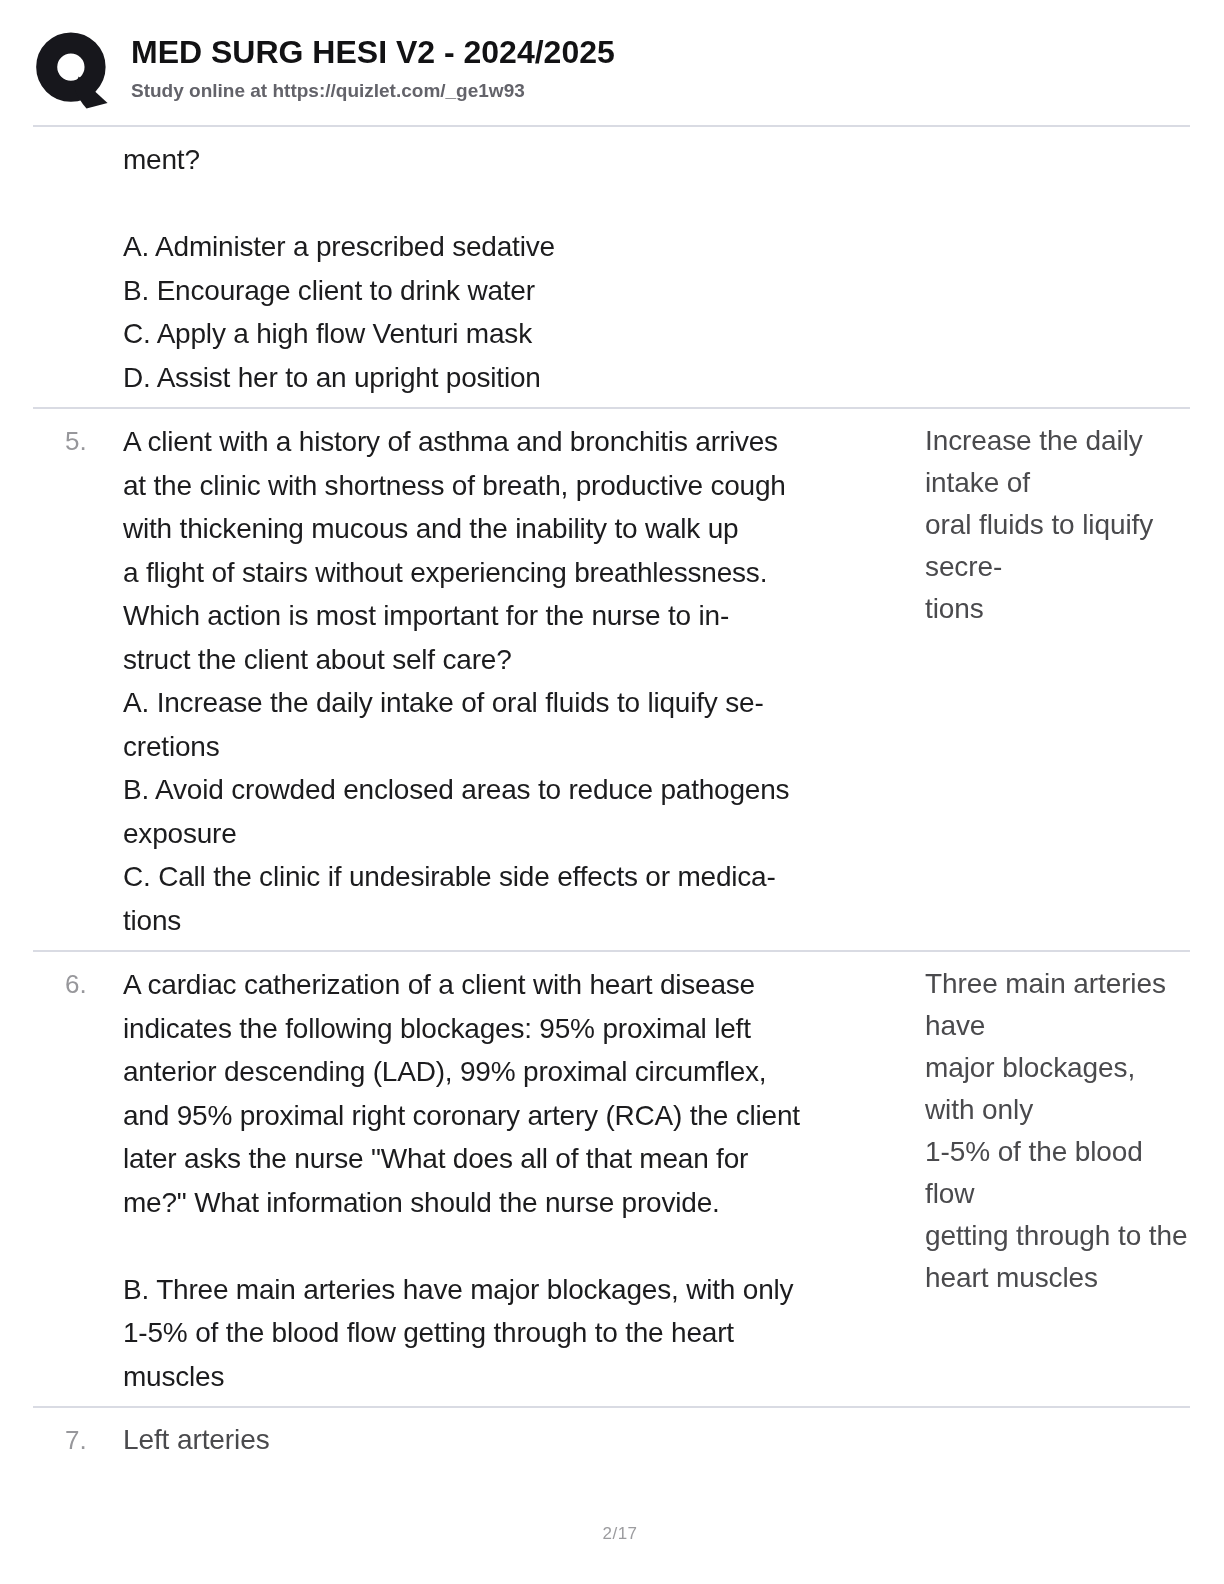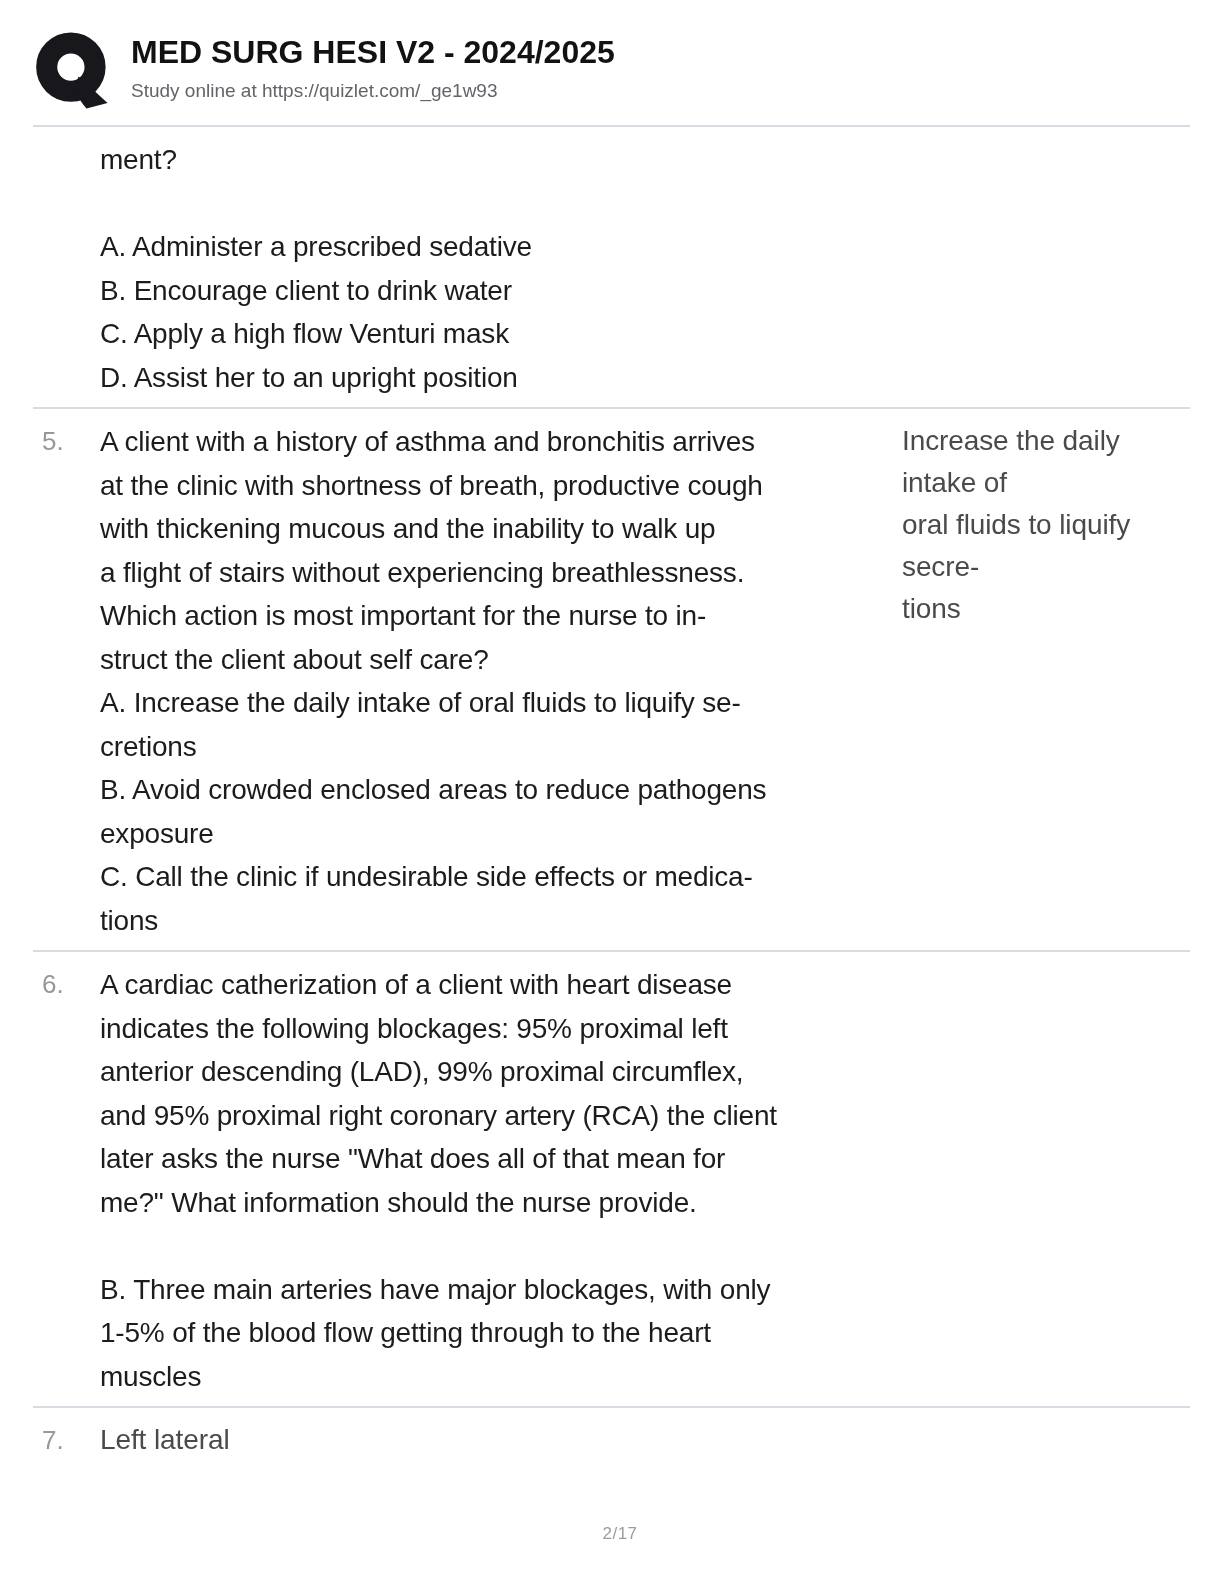--- a/index.html
+++ b/index.html
@@ -16,32 +16,33 @@
     display:flex;align-items:flex-start;
     padding:28px 34px 0 35px;
   }
   .logo{width:78px;height:86px;flex:0 0 78px;}
   .header-titles{margin-left:18px;padding-top:6px;}
   .doc-title{
     font-size:32px;font-weight:700;color:#121214;
     line-height:1.15;letter-spacing:0;
   }
   .doc-subtitle{
-    font-size:19px;font-weight:400;color:#63636a;
+    font-size:19px;font-weight:700;color:#63636a;
     margin-top:9px;letter-spacing:0;
   }
   .hr{
     height:2px;background:#d9dbe3;border:0;
     margin:0 34px 0 33px;
   }
   .header-hr{margin-top:11px;}
   
   .row{
     display:flex;align-items:flex-start;
     padding:11px 34px 8px 33px;
+    margin-left:23px;
   }
   .num{
     flex:0 0 67px;box-sizing:border-box;
     padding-left:9px;
     font-size:26px;line-height:43.5px;color:#97979b;
   }
   .q-text{
     flex:0 0 802px;box-sizing:border-box;
     font-size:28px;line-height:43.5px;color:#1c1c1e;
     letter-spacing:-0.2px;
@@ -117,26 +118,31 @@
     <div class="q-text">A cardiac catherization of a client with heart disease
 indicates the following blockages: 95% proximal left
 anterior descending (LAD), 99% proximal circumflex,
 and 95% proximal right coronary artery (RCA) the client
 later asks the nurse "What does all of that mean for
 me?" What information should the nurse provide.
 
 B. Three main arteries have major blockages, with only
 1-5% of the blood flow getting through to the heart
 muscles</div>
+    <div class="a-text">Three main arteries have
+major blockages, with only
+1-5% of the blood flow
+getting through to the
+heart muscles</div>
   </section>
 
   <div class="hr"></div>
 
   <section class="row">
     <div class="num">7.</div>
-    <div class="a-text">Left lateral</div>
+    <div class="a-text">Left arteries</div>
   </section>
 
   <div class="footer">
     <span>2/17</span>
   </div>
 
 </div>
 
 </body></html>

